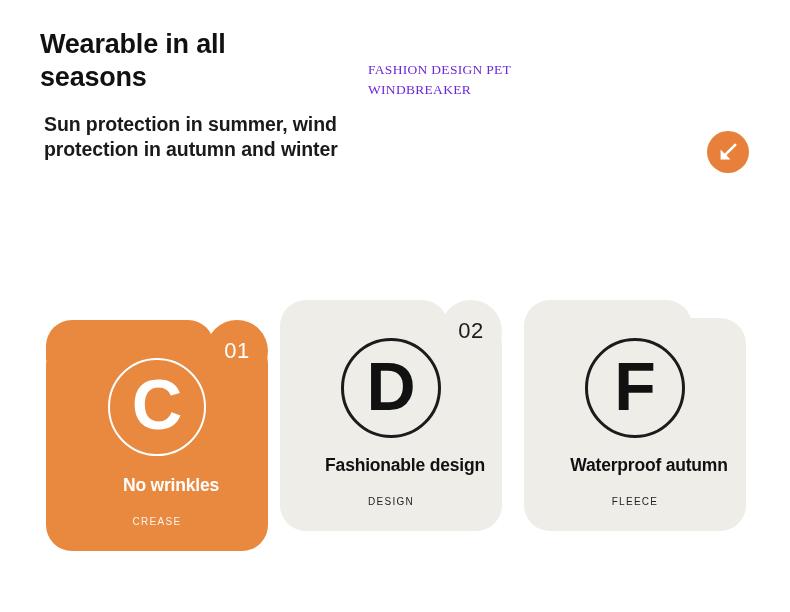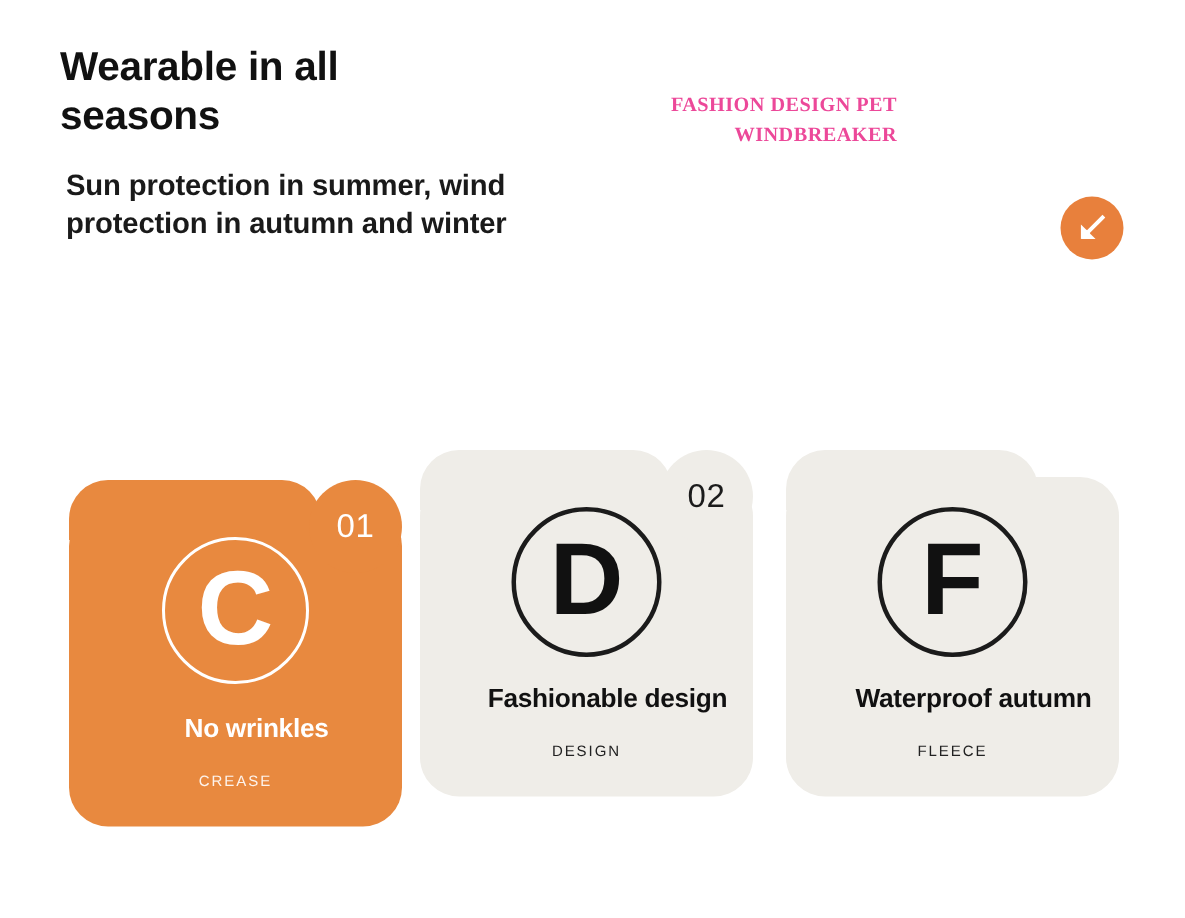--- a/index.html
+++ b/index.html
@@ -46,26 +46,26 @@
     color: #1a1a1a;
     letter-spacing: -0.1px;
     white-space: pre-line;
   }
 
   #brand-block {
     position: absolute;
     right: 40px;
     top: 60px;
     width: 230px;
-    text-align: right;
+    text-align: left;
     font-family: "Liberation Serif", serif;
-    font-weight: bold;
+    font-weight: normal;
     font-size: 13.5px;
     line-height: 1.45;
-    color: #ec4899;
+    color: #6d28d9;
     letter-spacing: 0.3px;
   }
 
   #arrow-badge {
     position: absolute;
     left: 707px;
     top: 131px;
     width: 42px;
     height: 42px;
     border-radius: 50%;

